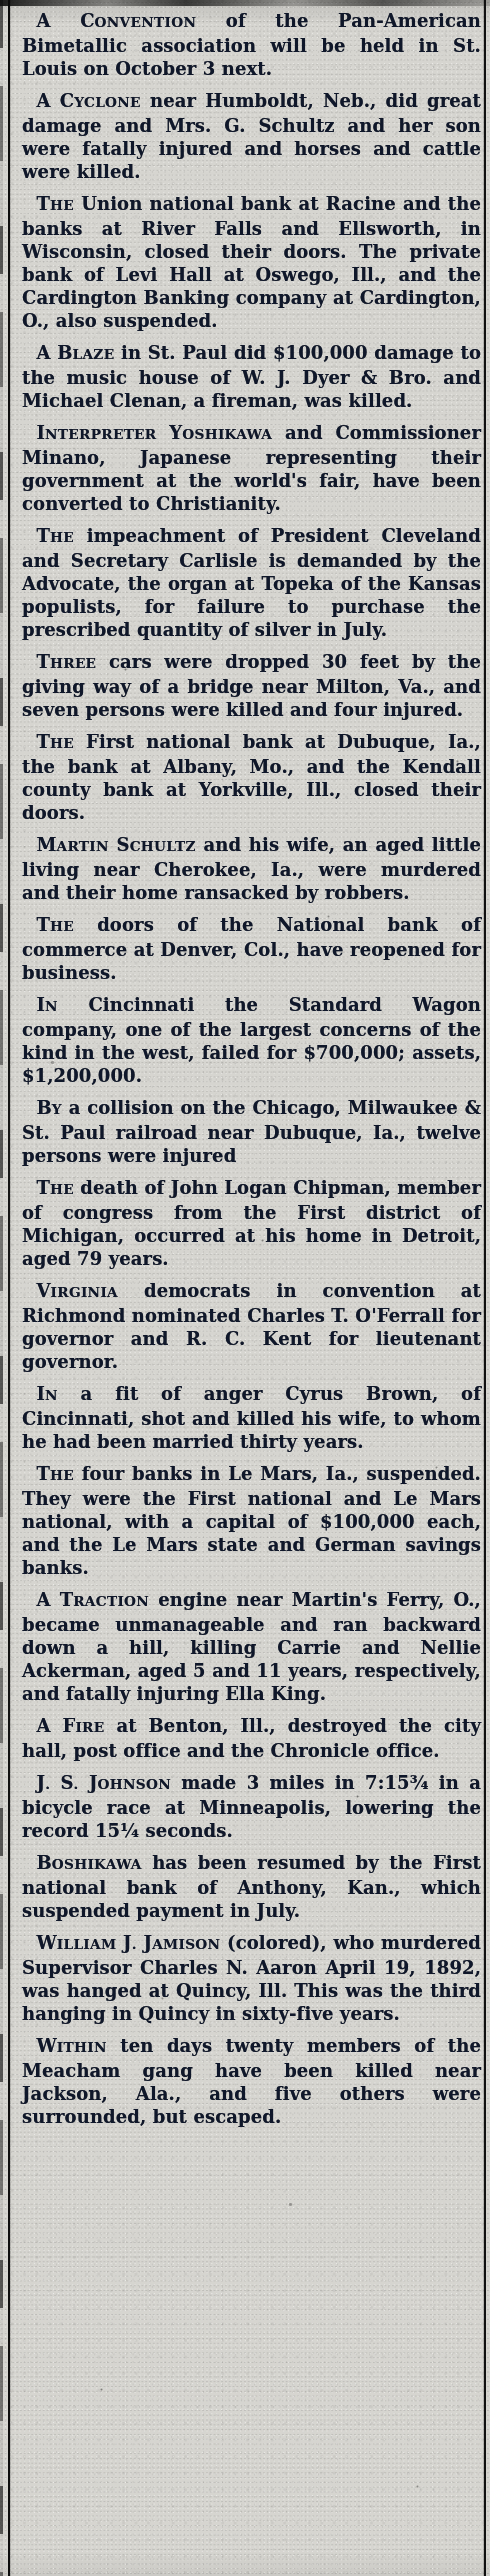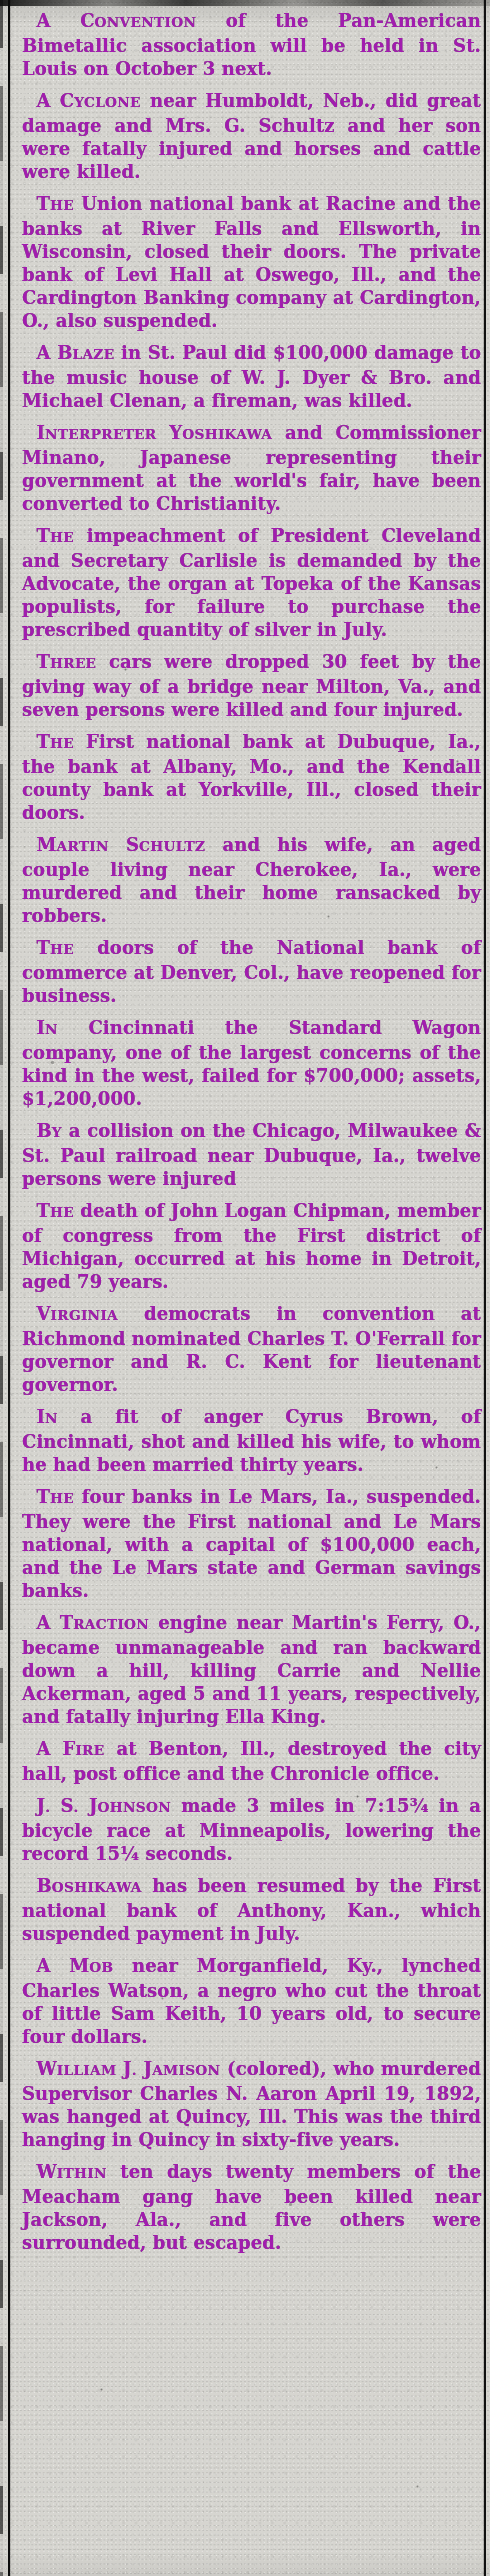--- a/index.html
+++ b/index.html
@@ -56,21 +56,21 @@
       357px 1796px 0 0.5px rgba(20,20,20,.5),
       162px 1998px 0 0.5px rgba(20,20,20,.35),
       290px 2204px 0 1.1px rgba(20,20,20,.3),
       101px 2389px 0 0.5px rgba(20,20,20,.45),
       417px 2486px 0 0.5px rgba(20,20,20,.4),
       231px 486px 0 0.5px rgba(20,20,20,.35),
       328px 916px 0 0.5px rgba(20,20,20,.4);
   }
   .column{
     position:absolute;left:22px;top:8.6px;width:459px;
-    color:#a21caf;
+    color:#0f172a;
     font-size:18px;line-height:23px;font-weight:bold;
     text-align:justify;
     text-shadow:0 0 0.5px rgba(10,10,10,.55);
     letter-spacing:0.1px;
   }
   .column p.item{
     margin:0 0 9px 0;
     text-indent:14.5px;
   }
   .lead-word{white-space:nowrap;}
@@ -89,29 +89,28 @@
 
 <div class="column">
     <p class="item"><span><span class="lead-word"><span class="lead-cap">A</span></span> <span class="lead-word"><span class="lead-cap">C</span><span class="lead-sc">ONVENTION</span></span></span><span> of the Pan-American Bimetallic association will be held in St. Louis on October 3 next.</span></p>
     <p class="item"><span><span class="lead-word"><span class="lead-cap">A</span></span> <span class="lead-word"><span class="lead-cap">C</span><span class="lead-sc">YCLONE</span></span></span><span> near Humboldt, Neb., did great damage and Mrs. G. Schultz and her son were fatally injured and horses and cattle were killed.</span></p>
     <p class="item"><span><span class="lead-word"><span class="lead-cap">T</span><span class="lead-sc">HE</span></span></span><span> Union national bank at Racine and the banks at River Falls and Ellsworth, in Wisconsin, closed their doors. The private bank of Levi Hall at Oswego, Ill., and the Cardington Banking company at Cardington, O., also suspended.</span></p>
     <p class="item"><span><span class="lead-word"><span class="lead-cap">A</span></span> <span class="lead-word"><span class="lead-cap">B</span><span class="lead-sc">LAZE</span></span></span><span> in St. Paul did $100,000 damage to the music house of W. J. Dyer &amp; Bro. and Michael Clenan, a fireman, was killed.</span></p>
     <p class="item"><span><span class="lead-word"><span class="lead-cap">I</span><span class="lead-sc">NTERPRETER</span></span> <span class="lead-word"><span class="lead-cap">Y</span><span class="lead-sc">OSHIKAWA</span></span></span><span> and Commissioner Minano, Japanese representing their government at the world's fair, have been converted to Christianity.</span></p>
     <p class="item"><span><span class="lead-word"><span class="lead-cap">T</span><span class="lead-sc">HE</span></span></span><span> impeachment of President Cleveland and Secretary Carlisle is demanded by the Advocate, the organ at Topeka of the Kansas populists, for failure to purchase the prescribed quantity of silver in July.</span></p>
     <p class="item"><span><span class="lead-word"><span class="lead-cap">T</span><span class="lead-sc">HREE</span></span></span><span> cars were dropped 30 feet by the giving way of a bridge near Milton, Va., and seven persons were killed and four injured.</span></p>
     <p class="item"><span><span class="lead-word"><span class="lead-cap">T</span><span class="lead-sc">HE</span></span></span><span> First national bank at Dubuque, Ia., the bank at Albany, Mo., and the Kendall county bank at Yorkville, Ill., closed their doors.</span></p>
-    <p class="item"><span><span class="lead-word"><span class="lead-cap">M</span><span class="lead-sc">ARTIN</span></span> <span class="lead-word"><span class="lead-cap">S</span><span class="lead-sc">CHULTZ</span></span></span><span> and his wife, an aged couple living near Cherokee, Ia., were murdered and their home ransacked by robbers.</span></p>
+    <p class="item"><span><span class="lead-word"><span class="lead-cap">M</span><span class="lead-sc">ARTIN</span></span> <span class="lead-word"><span class="lead-cap">S</span><span class="lead-sc">CHULTZ</span></span></span><span> and his wife, an aged little living near Cherokee, Ia., were murdered and their home ransacked by robbers.</span></p>
     <p class="item"><span><span class="lead-word"><span class="lead-cap">T</span><span class="lead-sc">HE</span></span></span><span> doors of the National bank of commerce at Denver, Col., have reopened for business.</span></p>
     <p class="item"><span><span class="lead-word"><span class="lead-cap">I</span><span class="lead-sc">N</span></span></span><span> Cincinnati the Standard Wagon company, one of the largest concerns of the kind in the west, failed for $700,000; assets, $1,200,000.</span></p>
     <p class="item"><span><span class="lead-word"><span class="lead-cap">B</span><span class="lead-sc">Y</span></span></span><span> a collision on the Chicago, Milwaukee &amp; St. Paul railroad near Dubuque, Ia., twelve persons were injured</span></p>
     <p class="item"><span><span class="lead-word"><span class="lead-cap">T</span><span class="lead-sc">HE</span></span></span><span> death of John Logan Chipman, member of congress from the First district of Michigan, occurred at his home in Detroit, aged 79 years.</span></p>
     <p class="item"><span><span class="lead-word"><span class="lead-cap">V</span><span class="lead-sc">IRGINIA</span></span></span><span> democrats in convention at Richmond nominated Charles T. O'Ferrall for governor and R. C. Kent for lieutenant governor.</span></p>
     <p class="item"><span><span class="lead-word"><span class="lead-cap">I</span><span class="lead-sc">N</span></span></span><span> a fit of anger Cyrus Brown, of Cincinnati, shot and killed his wife, to whom he had been married thirty years.</span></p>
     <p class="item"><span><span class="lead-word"><span class="lead-cap">T</span><span class="lead-sc">HE</span></span></span><span> four banks in Le Mars, Ia., suspended. They were the First national and Le Mars national, with a capital of $100,000 each, and the Le Mars state and German savings banks.</span></p>
     <p class="item"><span><span class="lead-word"><span class="lead-cap">A</span></span> <span class="lead-word"><span class="lead-cap">T</span><span class="lead-sc">RACTION</span></span></span><span> engine near Martin's Ferry, O., became unmanageable and ran backward down a hill, killing Carrie and Nellie Ackerman, aged 5 and 11 years, respectively, and fatally injuring Ella King.</span></p>
     <p class="item"><span><span class="lead-word"><span class="lead-cap">A</span></span> <span class="lead-word"><span class="lead-cap">F</span><span class="lead-sc">IRE</span></span></span><span> at Benton, Ill., destroyed the city hall, post office and the Chronicle office.</span></p>
     <p class="item"><span><span class="lead-word"><span class="lead-cap">J</span><span class="lead-sc">.</span></span> <span class="lead-word"><span class="lead-cap">S</span><span class="lead-sc">.</span></span> <span class="lead-word"><span class="lead-cap">J</span><span class="lead-sc">OHNSON</span></span></span><span> made 3 miles in 7:15¾ in a bicycle race at Minneapolis, lowering the record 15¼ seconds.</span></p>
     <p class="item"><span><span class="lead-word"><span class="lead-cap">B</span><span class="lead-sc">OSHIKAWA</span></span></span><span> has been resumed by the First national bank of Anthony, Kan., which suspended payment in July.</span></p>
-    <p class="item"><span><span class="lead-word"><span class="lead-cap">A</span></span> <span class="lead-word"><span class="lead-cap">M</span><span class="lead-sc">OB</span></span></span><span> near Morganfield, Ky., lynched Charles Watson, a negro who cut the throat of little Sam Keith, 10 years old, to secure four dollars.</span></p>
     <p class="item"><span><span class="lead-word"><span class="lead-cap">W</span><span class="lead-sc">ILLIAM</span></span> <span class="lead-word"><span class="lead-cap">J</span><span class="lead-sc">.</span></span> <span class="lead-word"><span class="lead-cap">J</span><span class="lead-sc">AMISON</span></span></span><span> (colored), who murdered Supervisor Charles N. Aaron April 19, 1892, was hanged at Quincy, Ill. This was the third hanging in Quincy in sixty-five years.</span></p>
     <p class="item"><span><span class="lead-word"><span class="lead-cap">W</span><span class="lead-sc">ITHIN</span></span></span><span> ten days twenty members of the Meacham gang have been killed near Jackson, Ala., and five others were surrounded, but escaped.</span></p>
   </div>
 
 
 </body></html>

